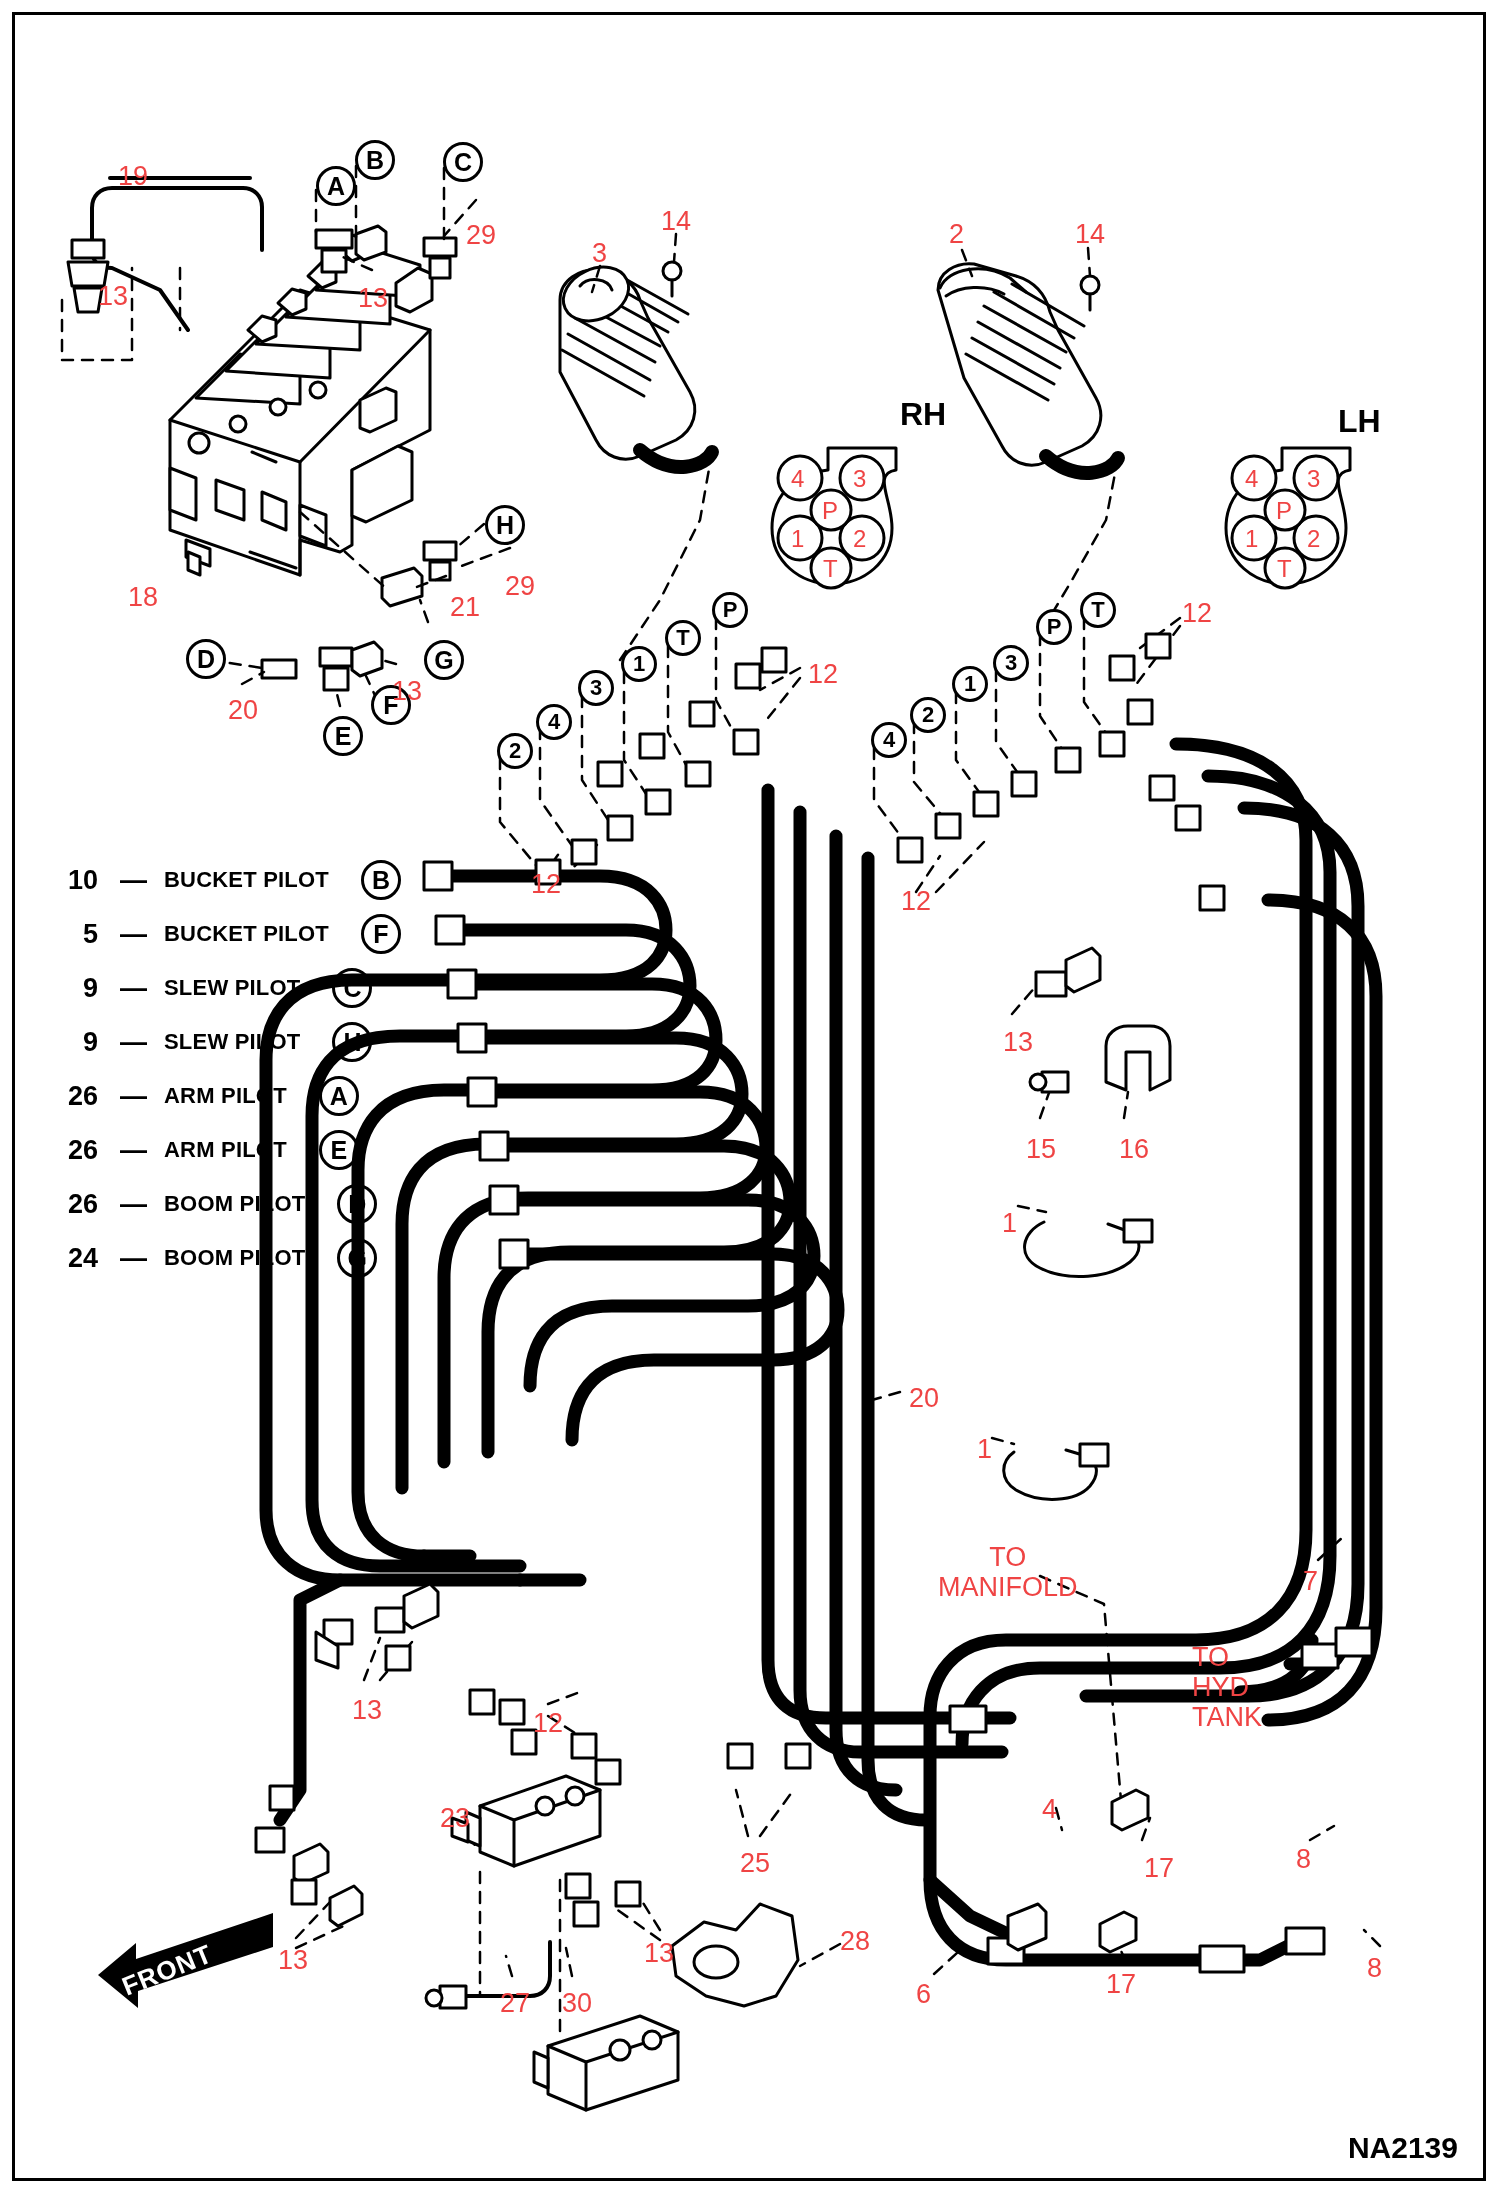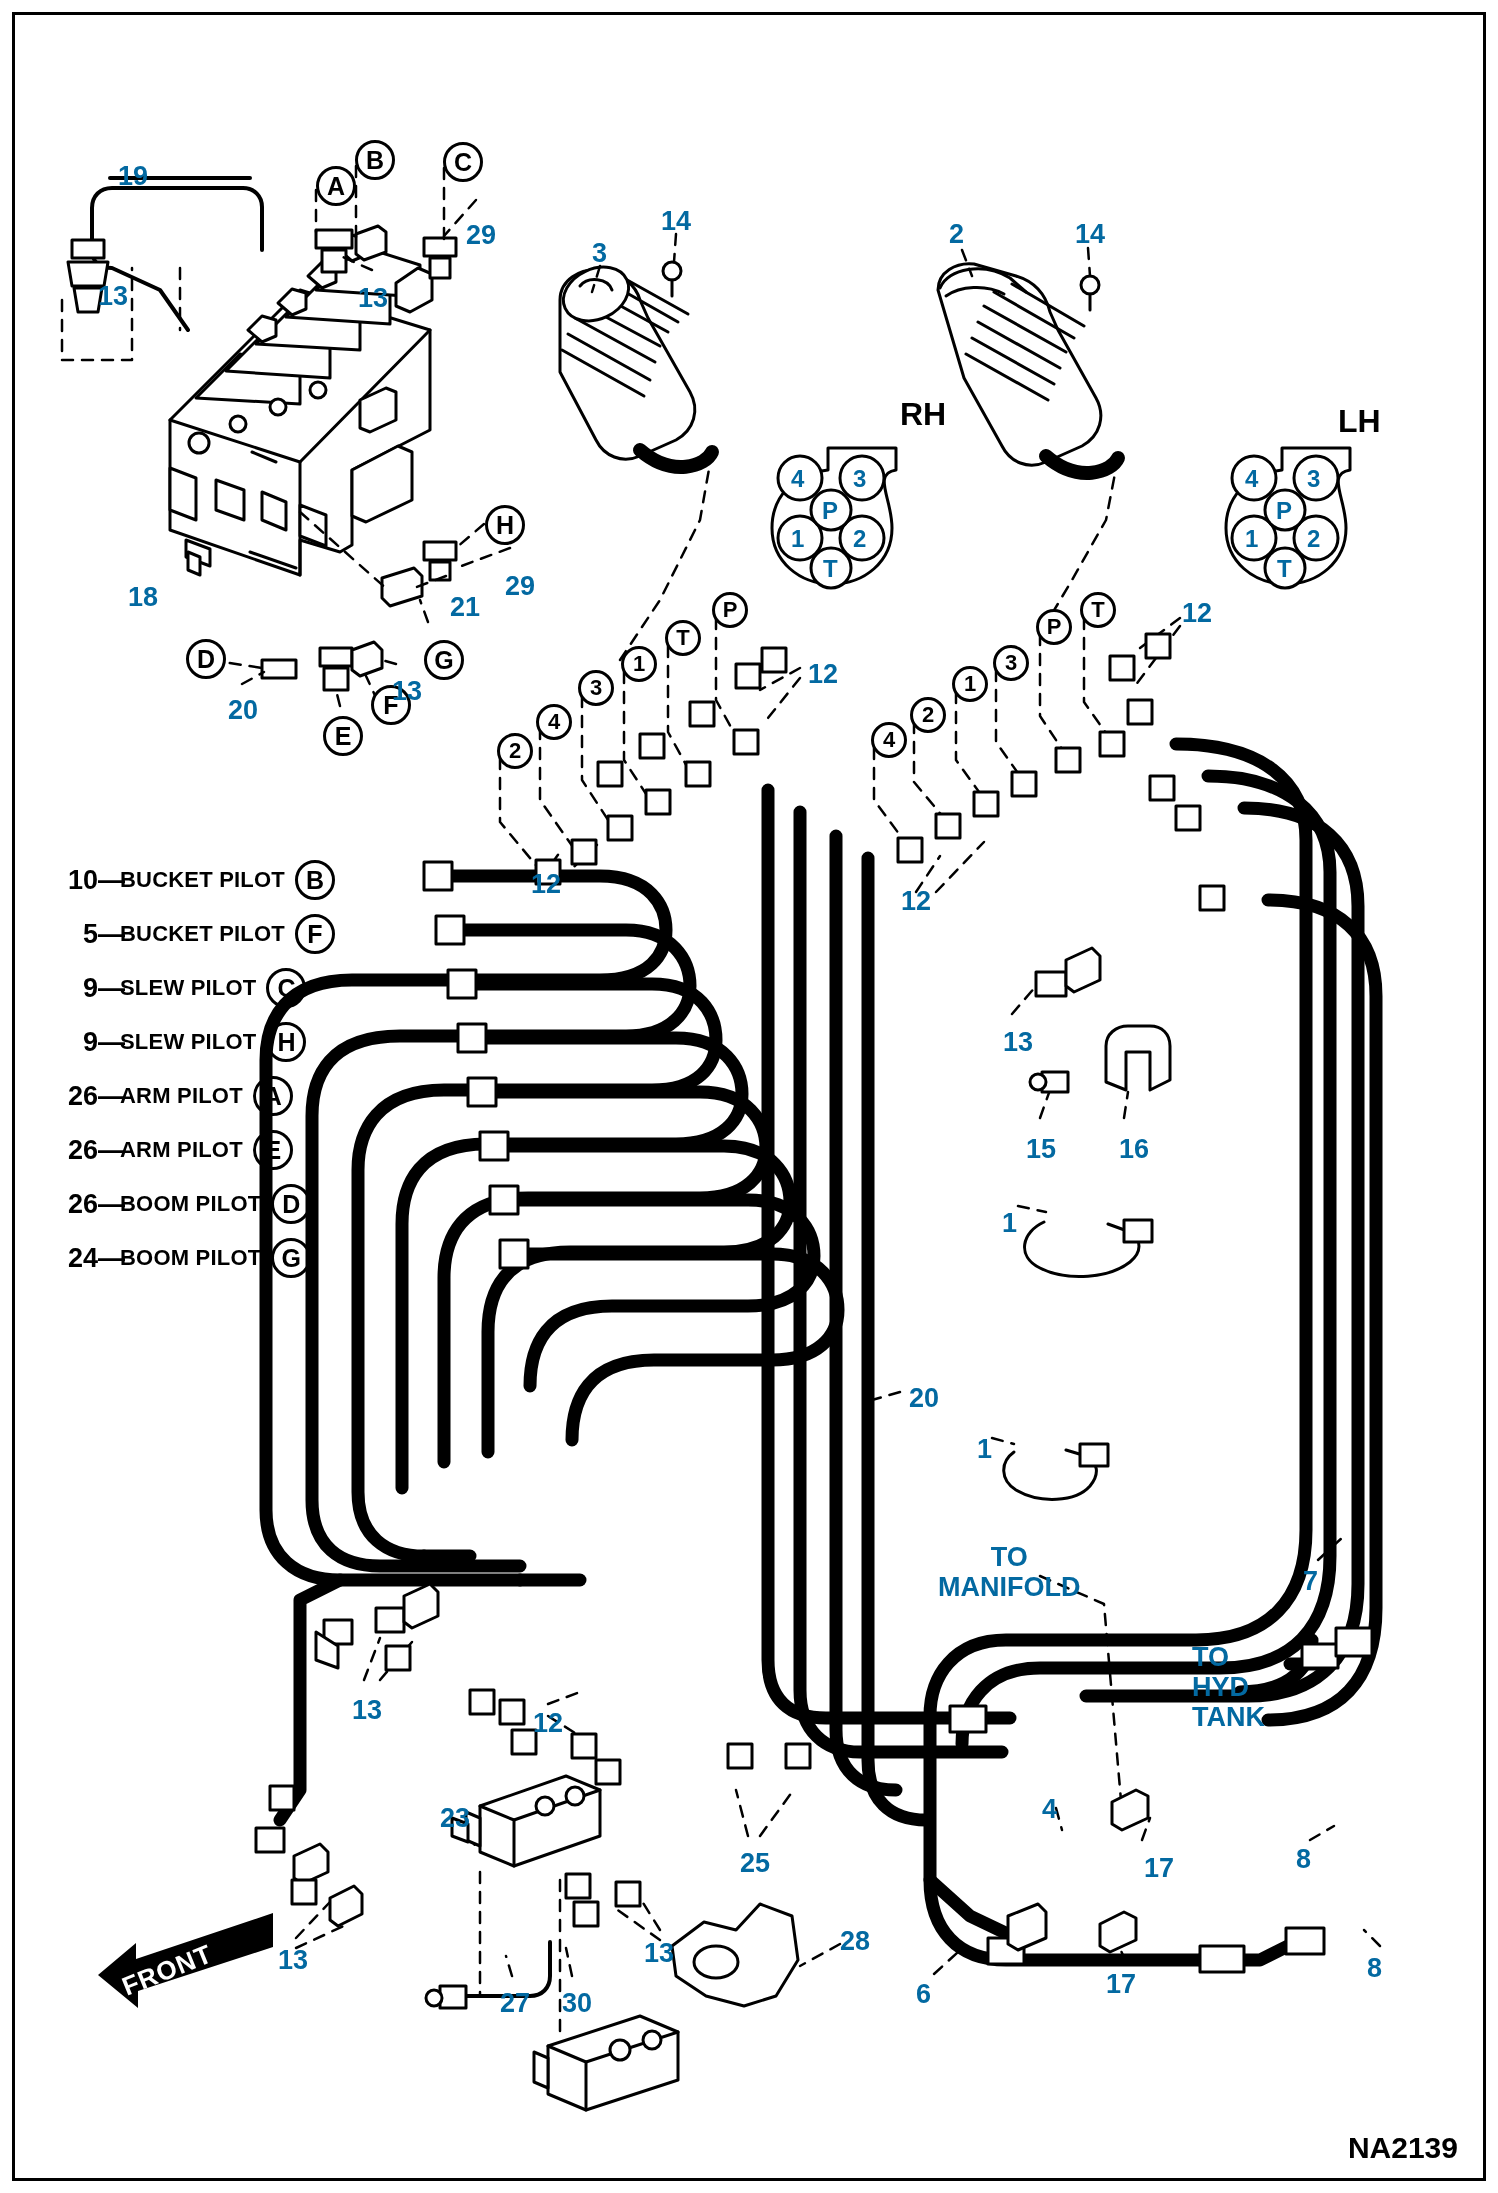--- a/index.html
+++ b/index.html
@@ -29,22 +29,22 @@
   .svg-layer {
     position: absolute;
     left: 0;
     top: 0;
     width: 1498px;
     height: 2193px;
   }
   .lbl {
     position: absolute;
     font-family: "Liberation Sans", sans-serif;
-    font-weight: bold;
-    color: #0369a1;
+    font-weight: normal;
+    color: #ef4444;
     white-space: nowrap;
     line-height: 1;
   }
   .n {
     font-size: 27px;
   }
   .n-sm {
     font-size: 24px;
   }
   .callout {
@@ -70,20 +70,21 @@
     border-width: 3px;
   }
   .legend-row {
     position: absolute;
     display: flex;
     align-items: center;
     height: 40px;
     font-size: 27px;
     font-weight: bold;
     white-space: nowrap;
+    gap: 22px;
   }
   .legend-num {
     width: 46px;
     text-align: right;
     font-size: 27px;
     font-weight: bold;
   }
   .legend-dash {
     width: 22px;
     text-align: center;

